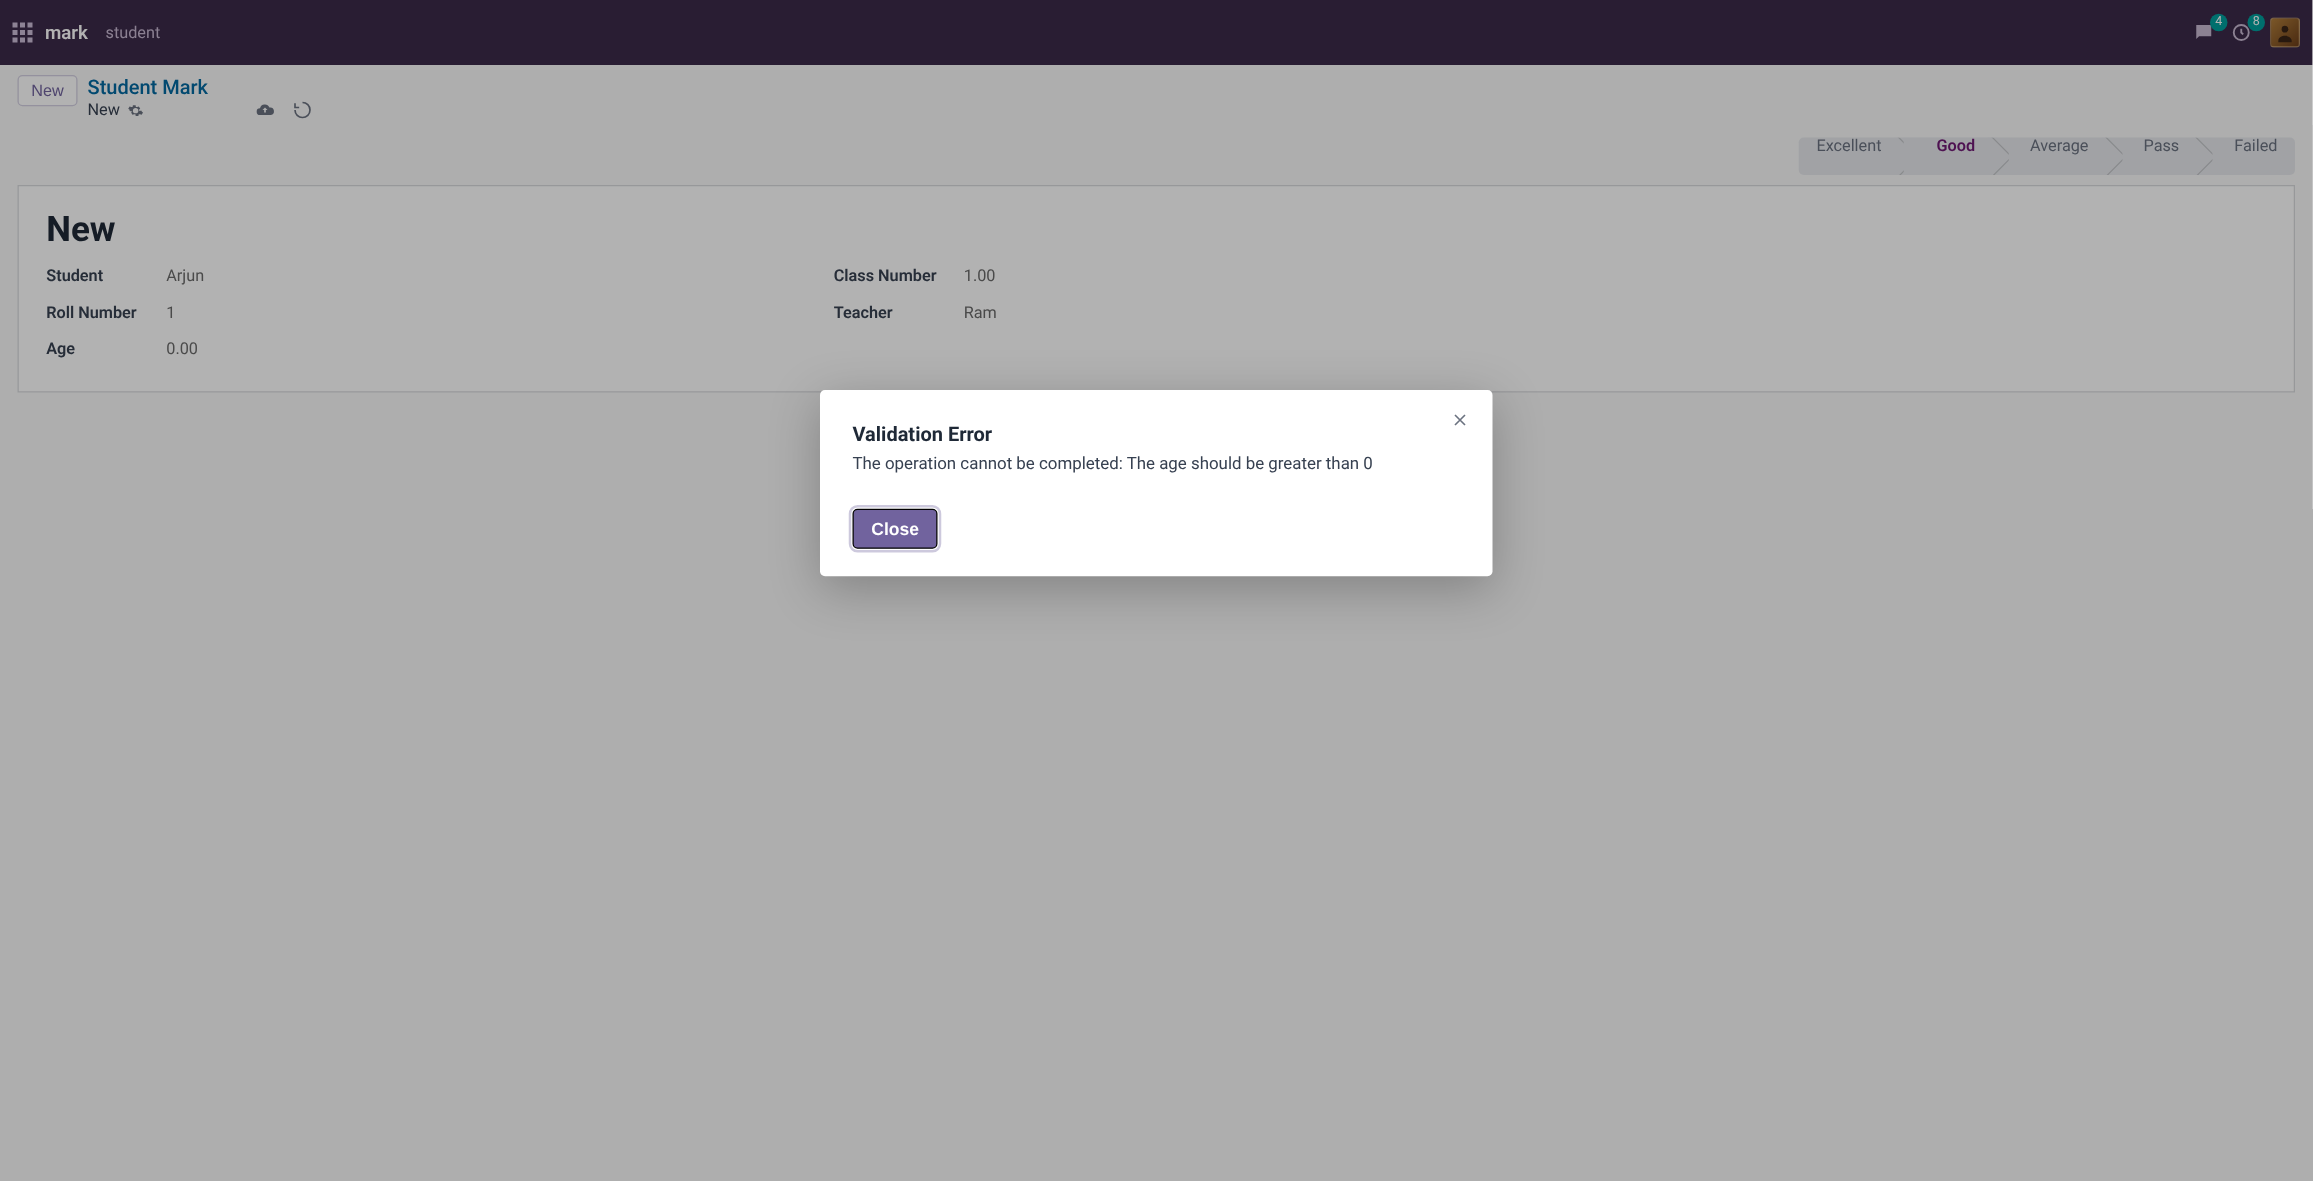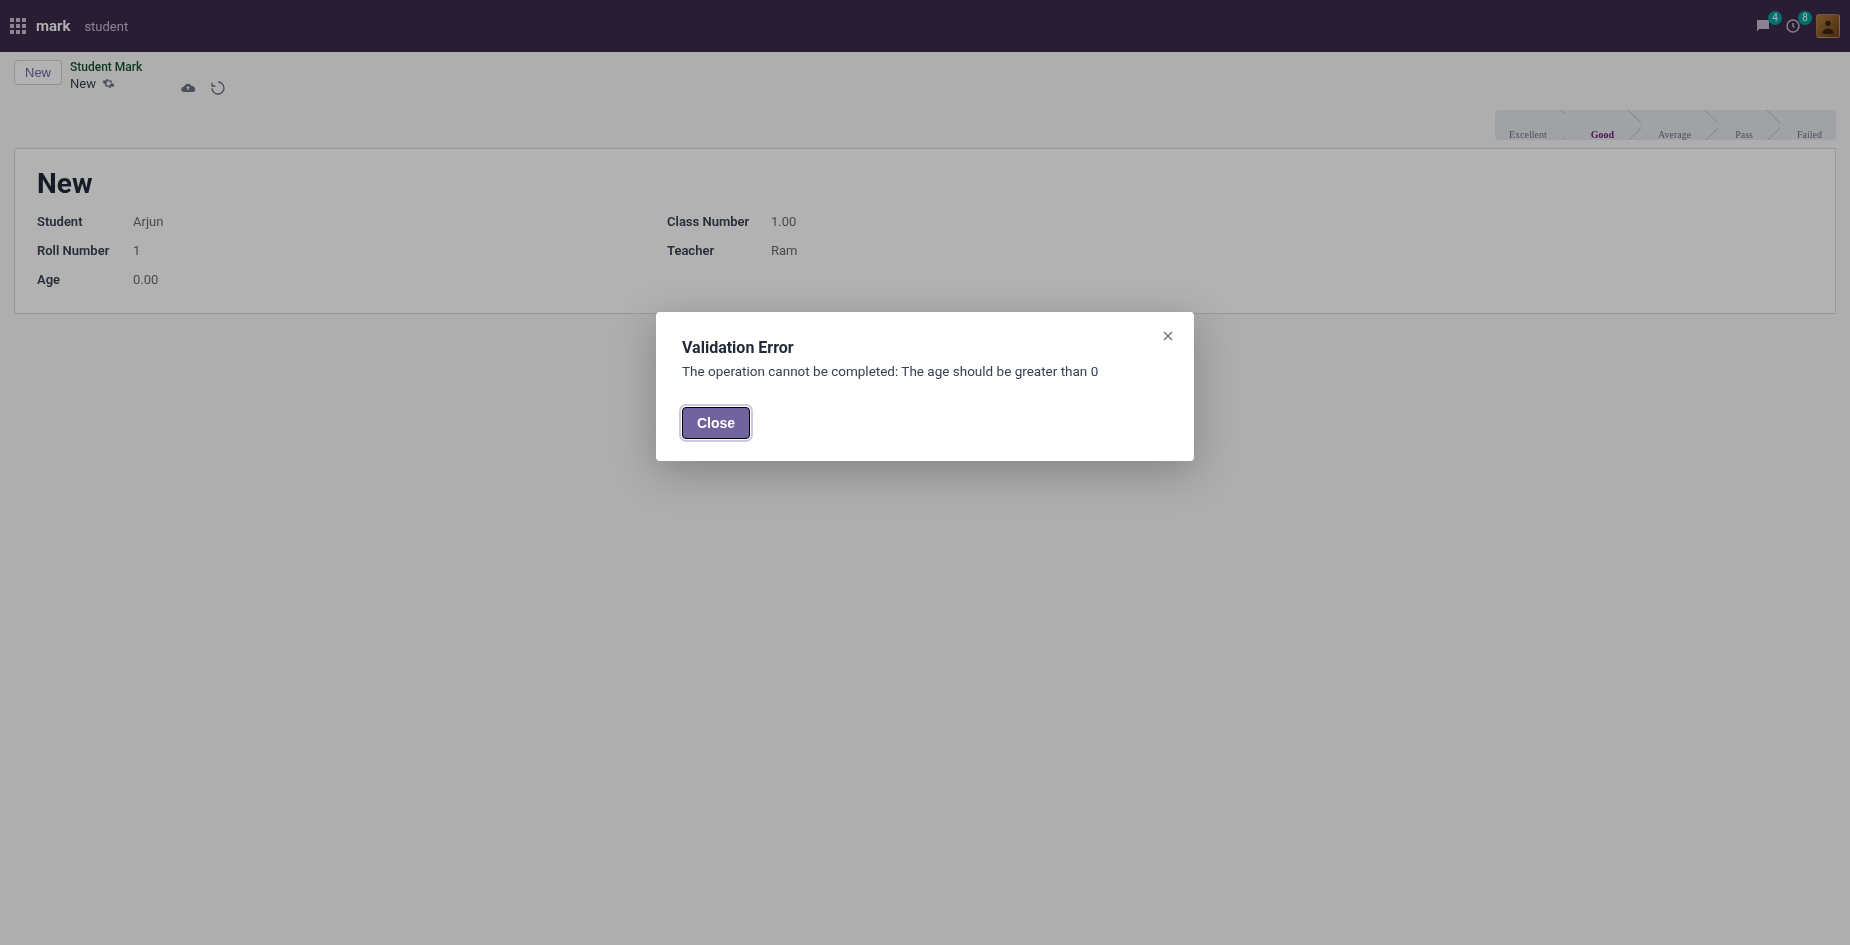--- a/index.html
+++ b/index.html
@@ -55,31 +55,31 @@
   .btn-outline {
     border: 1px solid #71639e4d;
     color: #71639e;
     background: #fff;
     padding: 4px 10px;
     border-radius: 4px;
     font-size: 13px;
     cursor: pointer;
   }
   .breadcrumb { display:flex; flex-direction:column; gap:2px; }
-  .breadcrumb .bc-title { color:#14532d; font-size:12px; font-weight:500; }
+  .breadcrumb .bc-title { color:#0369a1; font-size:16px; font-weight:500; }
   .breadcrumb .bc-sub { display:flex; align-items:center; gap:6px; font-size:13px; color:#374151; }
   .mini-icon { color:#6b7280; cursor:pointer; }
   .action-icons { display:flex; gap:14px; align-items:center; margin-left:30px; margin-top:20px;}
   .action-icons .mini-icon svg{width:16px;height:16px;}
 
   
   .o_content { padding: 0 14px 14px 14px; }
   .status-row { display:flex; justify-content:flex-end; margin-top:10px; }
   .statusbar { display:flex; background:#e7e9ed; border-radius:4px; overflow:hidden; height:30px; align-items:stretch;}
-  .status-step { position:relative; padding: 0 18px 0 26px; font-size:10px; color:#6b7280; display:flex; align-items:flex-end; cursor:pointer;font-family:Liberation Serif, serif;}
+  .status-step { position:relative; padding: 0 18px 0 26px; font-size:13px; color:#6b7280; display:flex; align-items:flex-start; cursor:pointer;}
   .status-step:first-child{padding-left:14px;}
   .status-step:last-child{padding-right:14px;}
   .status-step.active { color:#701a75; font-weight:600;}
   .chev {
     position:absolute; right:-9px; top:0; width:18px; height:30px; overflow:hidden; pointer-events:none;
   }
   .chev::before{
     content:""; position:absolute; left:-9px; top:3px; width:24px; height:24px;
     transform:rotate(45deg); background:#e7e9ed; border-top:1px solid rgba(0,0,0,.15); border-right:1px solid rgba(0,0,0,.15);
   }

